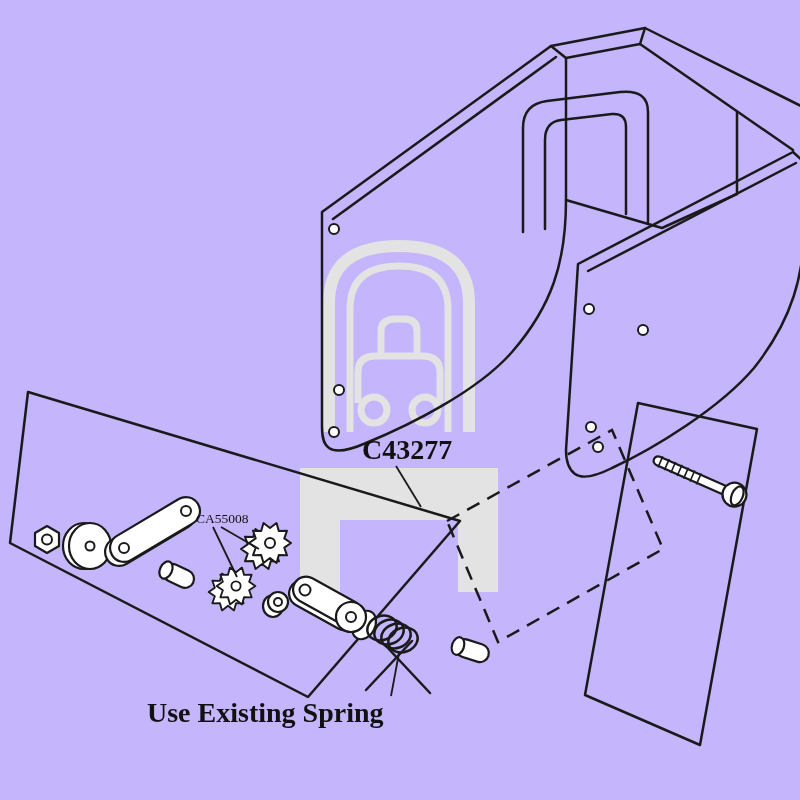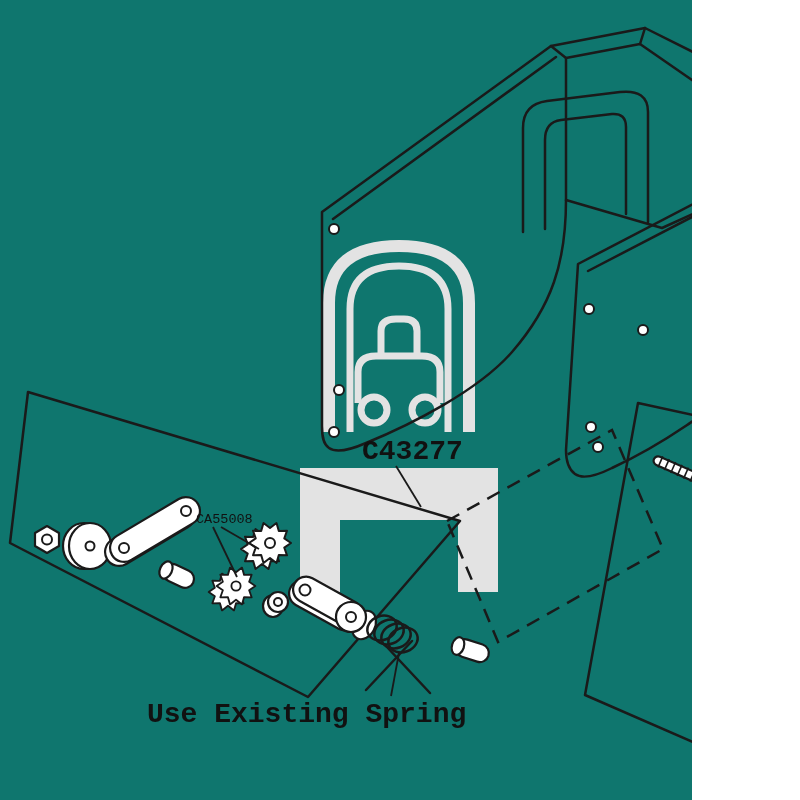--- a/index.html
+++ b/index.html
@@ -1,17 +1,17 @@
 <!DOCTYPE html>
 <html><head>
 <meta charset="utf-8">
 <style>
   html,body{margin:0;padding:0;background:#ffffff;}
-  .canvas{position:relative;width:692px;height:800px;background:#0f766e;overflow:hidden;
-          font-family:Liberation Mono, monospace;}
+  .canvas{position:relative;width:800px;height:800px;background:#c4b5fd;overflow:hidden;
+          font-family:Liberation Serif, serif;}
   svg{display:block;}
   .ln{stroke:#1a1a1a;stroke-width:2.5;fill:none;stroke-linecap:round;stroke-linejoin:round;}
   .part{stroke:#1a1a1a;stroke-width:2.2;fill:#ffffff;stroke-linejoin:round;}
   .hole{stroke:#1a1a1a;stroke-width:2;fill:#ffffff;}
   .leader{stroke:#1a1a1a;stroke-width:1.8;fill:none;}
   .dash{stroke:#1a1a1a;stroke-width:2.5;fill:none;stroke-dasharray:14 9;}
   .wm{stroke:#e3e3e3;fill:none;}
   .wmf{fill:#e3e3e3;stroke:none;}
   .t-big{font-weight:700;font-size:28px;fill:#111;}
   .t-small{font-weight:400;font-size:13.5px;fill:#111;}

